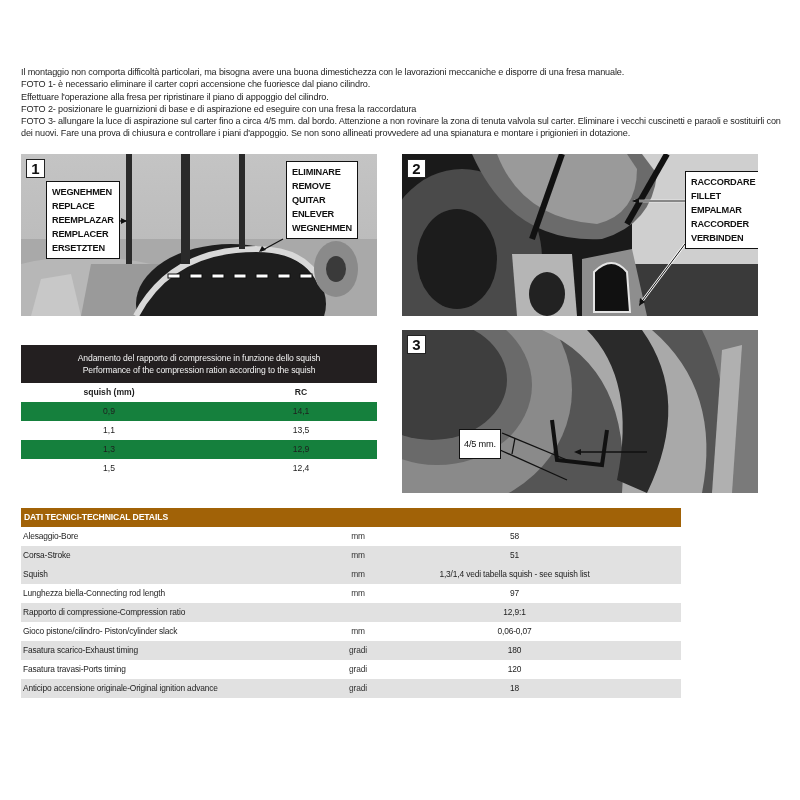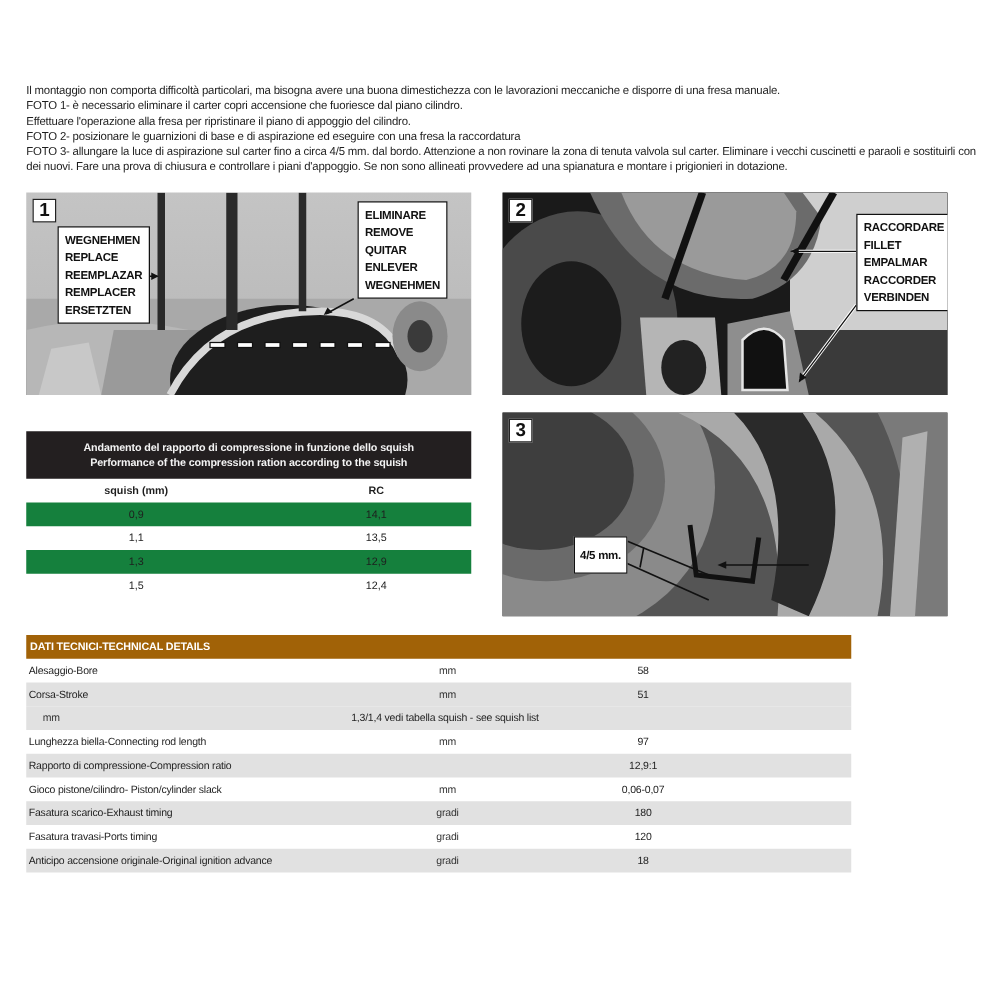--- a/index.html
+++ b/index.html
@@ -22,21 +22,21 @@
 
   .num-badge { position: absolute; left: 5px; top: 5px; width: 17px; height: 17px; background: #fff;
     border: 1px solid #222; font-weight: bold; font-size: 15px; line-height: 17px; text-align: center; color: #111; }
 
   .callout { position: absolute; background: #fff; border: 1.5px solid #111; padding: 3px 5px;
     font-size: 9.2px; line-height: 14px; font-weight: bold; color: #111; letter-spacing: -0.2px; }
   .callout div { white-space: nowrap; }
 
   
   #squish-table { position: absolute; left: 21px; top: 345px; width: 356px; }
-  #squish-table .head { background: #231f20; color: #f3f3f3; height: 38px; font-weight: bold; font-size: 8.6px;
+  #squish-table .head { background: #231f20; color: #f3f3f3; height: 38px; font-weight: normal; font-size: 8.6px;
     line-height: 12px; text-align: center; display: flex; flex-direction: column; justify-content: center; letter-spacing: -0.1px; }
   #squish-table .row { height: 19px; display: flex; font-size: 8.6px; line-height: 19px; gap: 48px; }
   #squish-table .row.alt { background: #15803d; }
   #squish-table .row .c1 { width: 176px; text-align: center; }
   #squish-table .row .c2 { flex: 1; text-align: center; padding-right: 20px; }
   #squish-table .colhead { font-weight: bold; }
 
   
   #tech-table { position: absolute; left: 21px; top: 508px; width: 660px; }
   #tech-table .head { background: #a16207; color: #fff; height: 19px; font-weight: bold; font-size: 8.6px;
@@ -173,36 +173,37 @@
     <path d="M300 0 L356 0 L356 163 L310 163 Q340 80 300 0 Z" fill="#7a7a7a"></path>
     <path d="M320 20 L340 15 L330 163 L310 163 Z" fill="#b0b0b0"></path>
     <path d="M150 90 L155 130 L200 135 L205 100" stroke="#111" stroke-width="4" fill="none"></path>
     <line x1="100" y1="103" x2="165" y2="130" stroke="#111" stroke-width="1.3"></line>
     <line x1="98" y1="120" x2="165" y2="150" stroke="#111" stroke-width="1.3"></line>
     <line x1="113" y1="108" x2="110" y2="124" stroke="#111" stroke-width="1.3"></line>
     <line x1="245" y1="122" x2="175" y2="122" stroke="#111" stroke-width="1.3"></line>
     <polygon points="172,122 179,119 179,125" fill="#111"></polygon>
   </svg>
   <div class="num-badge">3</div>
-  <div class="callout cond" style="left:57px; top:99px; padding:8px 4px; line-height:12px; font-weight:bold; border-width:1.2px;">4/5 mm.</div>
+  <div class="callout cond" style="left:57px; top:99px; padding:8px 4px; line-height:12px; font-weight:normal; border-width:1.2px;">4/5 mm.</div>
 </div>
 
 <div id="tech-table" class="cond">
   <div class="head">DATI TECNICI-TECHNICAL DETAILS</div>
   <div class="row">
     <div class="lbl">Alesaggio-Bore</div>
     <div class="unit">mm</div>
     <div class="val">58</div>
   </div>
   <div class="row alt">
     <div class="lbl">Corsa-Stroke</div>
     <div class="unit">mm</div>
     <div class="val">51</div>
   </div>
   <div class="row alt">
+    <div class="lbl">Squish</div>
     <div class="unit">mm</div>
     <div class="val">1,3/1,4 vedi tabella squish - see squish list</div>
   </div>
   <div class="row">
     <div class="lbl">Lunghezza biella-Connecting rod length</div>
     <div class="unit">mm</div>
     <div class="val">97</div>
   </div>
   <div class="row alt">
     <div class="lbl">Rapporto di compressione-Compression ratio</div>

